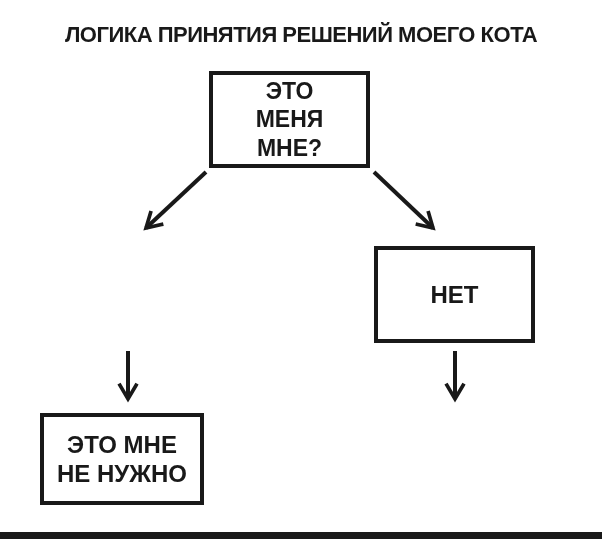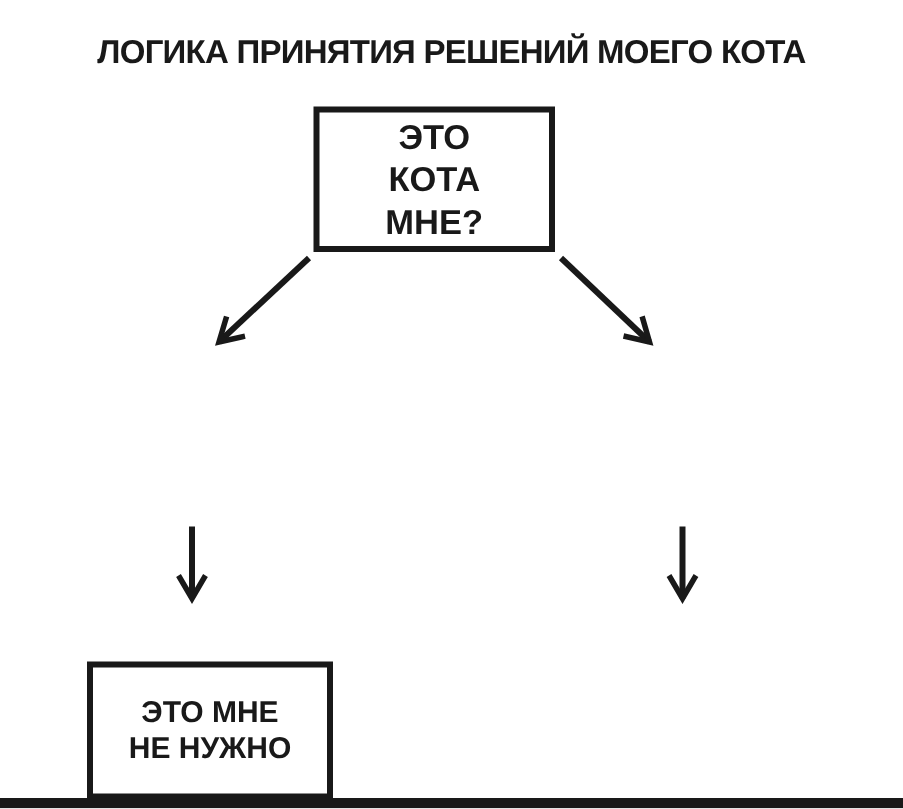--- a/index.html
+++ b/index.html
@@ -32,21 +32,21 @@
     display: flex;
     align-items: center;
     justify-content: center;
     text-align: center;
     font-weight: 700;
   }
   .node .label { white-space: pre-line; }
   .node-root   { left: 209px; top: 71px;  width: 161px; height: 97px; font-size: 23px; line-height: 1.22; }
   .node-yes    { left: 46px;  top: 246px; width: 163px; height: 97px; font-size: 24px; }
   .node-no     { left: 374px; top: 246px; width: 161px; height: 97px; font-size: 24px; }
-  .node-yes-result { left: 58px;  top: 413px; width: 164px; height: 92px; font-size: 20px; line-height: 1.22; margin-top: 28px; }
+  .node-yes-result { left: 40px;  top: 413px; width: 164px; height: 92px; font-size: 24px; line-height: 1.22; }
   .node-no-result  { left: 377px; top: 411px; width: 163px; height: 99px; font-size: 24px; line-height: 1.18; }
   .arrows {
     position: absolute;
     left: 0; top: 0;
     width: 602px; height: 539px;
     pointer-events: none;
   }
   .bottom-bar {
     position: absolute;
     left: 0; top: 532px;
@@ -68,25 +68,28 @@
       </marker>
     </defs>
     <line x1="206" y1="172" x2="146" y2="228" stroke="var(--ink)" stroke-width="4" marker-end="url(#head)"></line>
     <line x1="374" y1="172" x2="433" y2="228" stroke="var(--ink)" stroke-width="4" marker-end="url(#head)"></line>
     <line x1="128" y1="351" x2="128" y2="399" stroke="var(--ink)" stroke-width="4" marker-end="url(#head)"></line>
     <line x1="455" y1="351" x2="455" y2="399" stroke="var(--ink)" stroke-width="4" marker-end="url(#head)"></line>
   </svg>
 
   <div class="node node-root">
     <span class="label">ЭТО
-КОТА
+МЕНЯ
 МНЕ?</span>
   </div>
 
 
+  <div class="node node-no">
+    <span class="label">НЕТ</span>
+  </div>
 
   <div class="node node-yes-result">
     <span class="label">ЭТО МНЕ
 НЕ НУЖНО</span>
   </div>
 
 
   <div class="bottom-bar"></div>
 
 </div>

